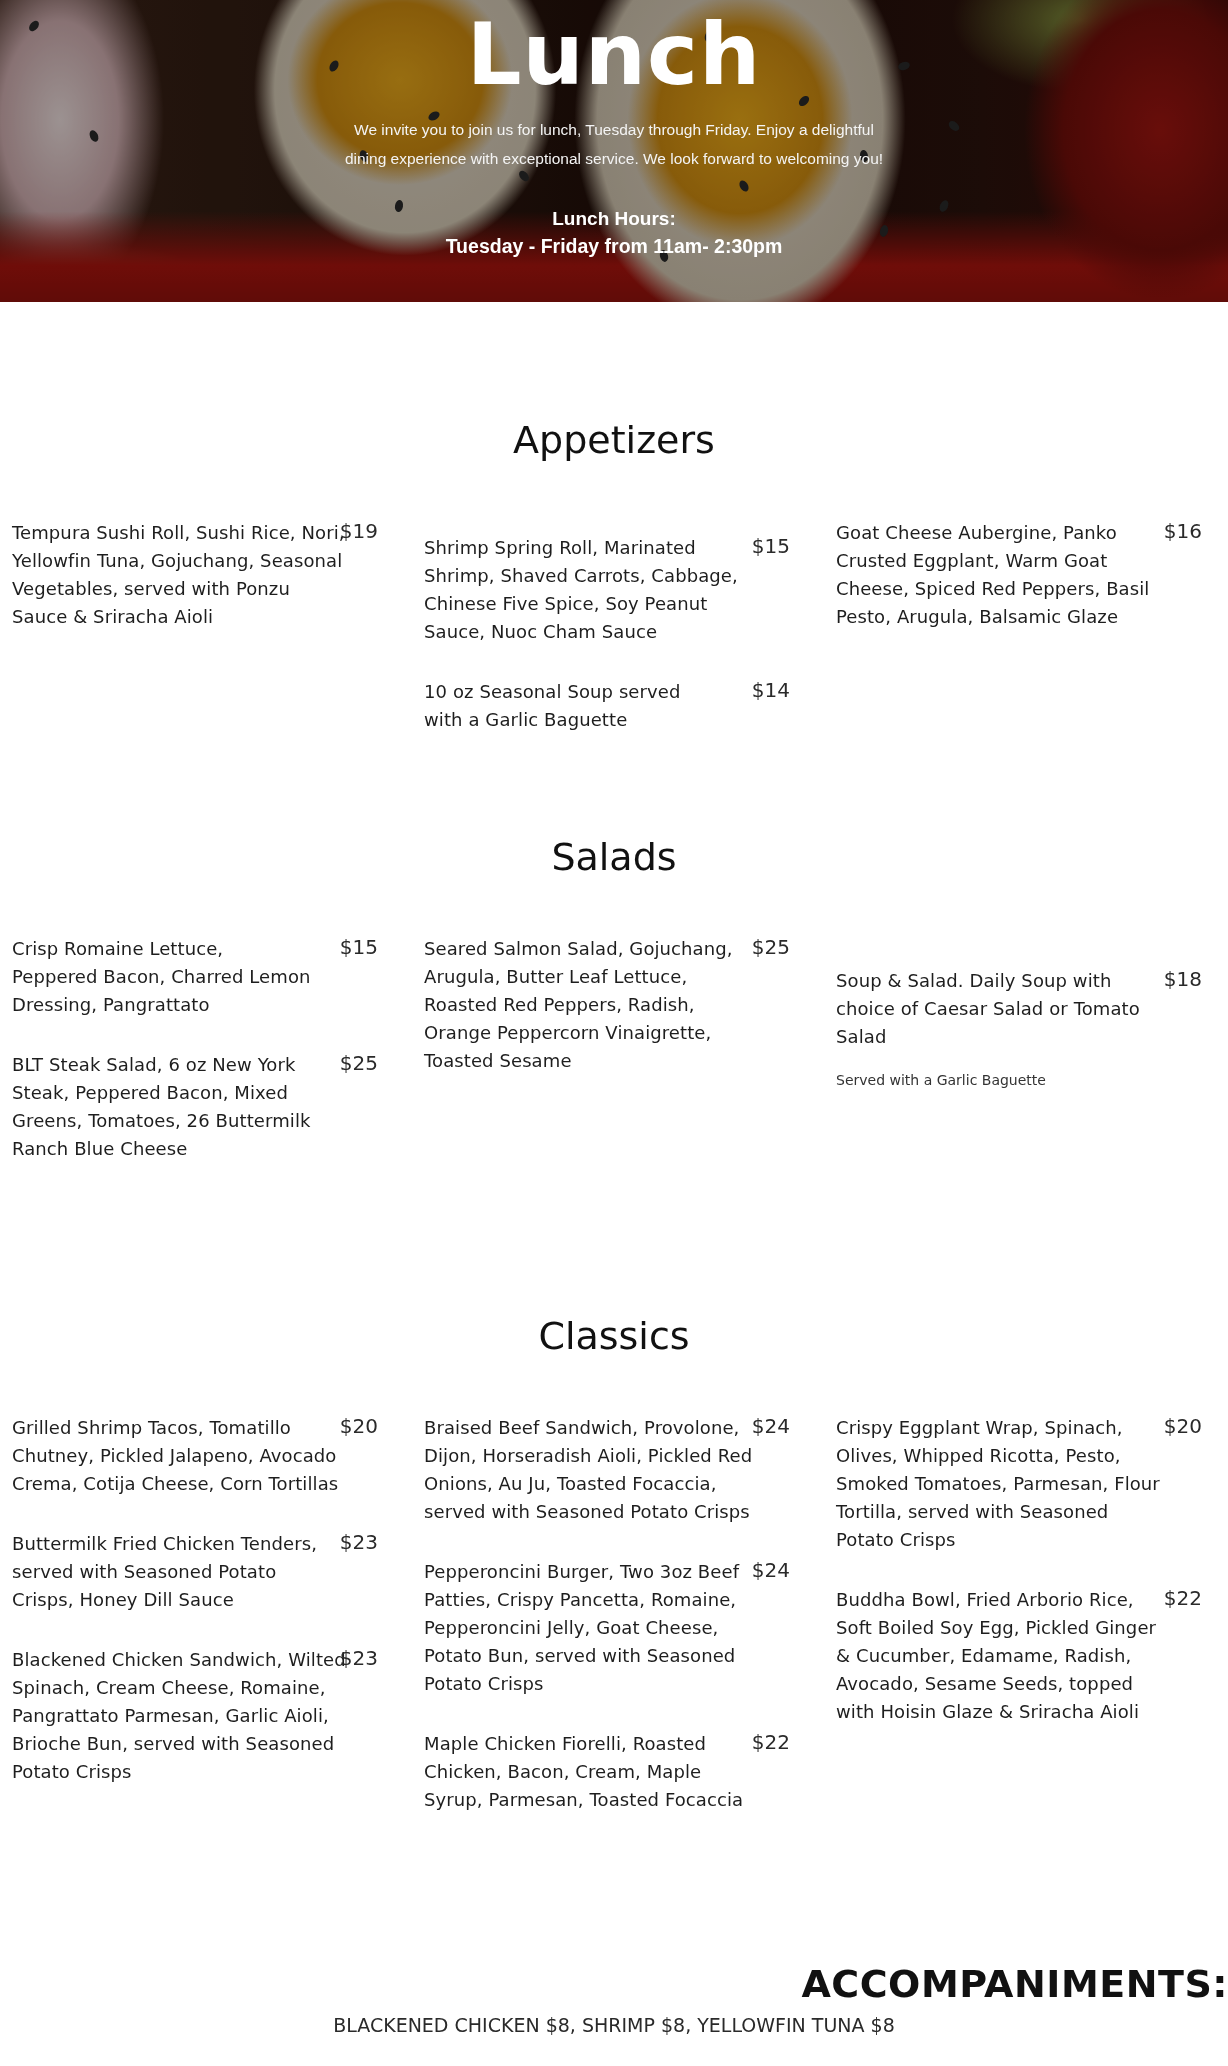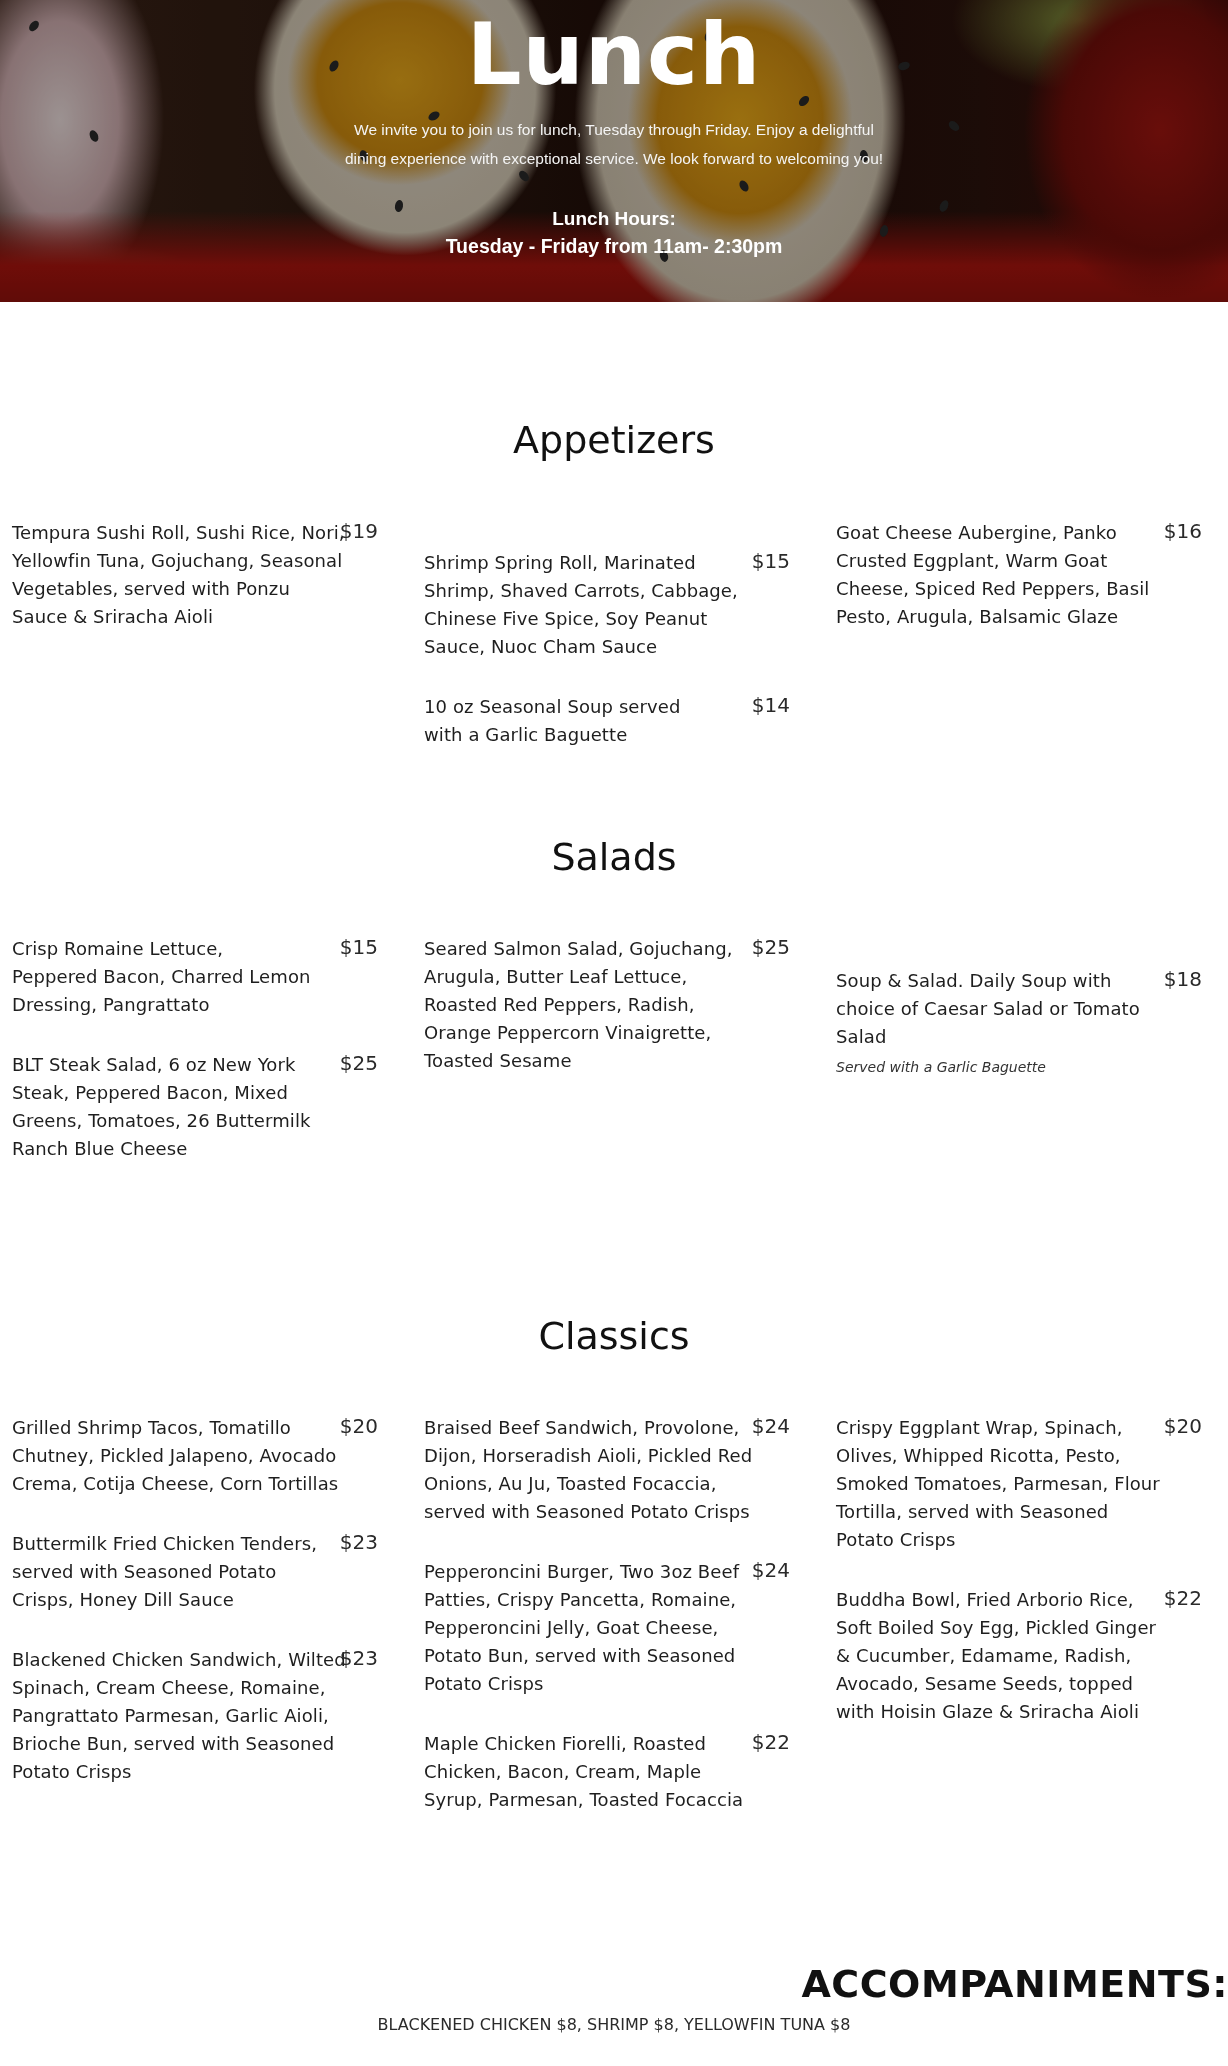--- a/index.html
+++ b/index.html
@@ -100,39 +100,38 @@
   }
   .item-price {
     position: absolute; right: 2px; top: 2px;
     font-family: "DejaVu Sans", sans-serif;
     font-size: 20px; line-height: 20px; color: #2a2a2a;
   }
   .item-note {
     display: block;
     font-family: "DejaVu Sans", sans-serif;
     font-size: 14px; line-height: 22px; color: #333;
-    margin-top: 5px;
-    font-style: italic;
+    margin-top: 18px;
   }
   .c1 { left: 12px; }
   .c2 { left: 424px; }
   .c3 { left: 836px; }
 
   .acc-title {
     position: absolute; left: 0; width: 1228px; top: 1962px;
     text-align: right;
     font-family: "DejaVu Sans", sans-serif;
     font-size: 38px; line-height: 44px; color: #111;
     letter-spacing: 0.5px;
   }
   .acc-items {
     position: absolute; left: 0; width: 1228px; top: 2014px;
     text-align: center;
     font-family: "DejaVu Sans", sans-serif;
-    font-size: 16px; line-height: 22px; color: #2a2a2a;
+    font-size: 19px; line-height: 22px; color: #2a2a2a;
   }
 </style>
 </head>
 <body>
 
 <section class="hero">
   <div class="hero-photo"></div>
   <div class="hero-overlay"></div>
   <div>
     <span class="seed" style="left:330px;top:60px;transform:rotate(30deg)"></span>
@@ -164,21 +163,21 @@
 </section>
 
 <h2 class="section-title" style="top:418px">Appetizers</h2>
 
 <div class="col c1" style="top:519px">
   <div class="item">
     <span class="item-desc">Tempura Sushi Roll, Sushi Rice, Nori, Yellowfin Tuna, Gojuchang, Seasonal Vegetables, served with Ponzu Sauce &amp; Sriracha Aioli</span>
     <span class="item-price">$19</span>
   </div>
 </div>
-<div class="col c2" style="top:549px">
+<div class="col c2" style="top:534px">
   <div class="item">
     <span class="item-desc">Shrimp Spring Roll, Marinated Shrimp, Shaved Carrots, Cabbage, Chinese Five Spice, Soy Peanut Sauce, Nuoc Cham Sauce</span>
     <span class="item-price">$15</span>
   </div>
   <div class="item" style="margin-top:32px">
     <span class="item-desc" style="width:300px">10 oz Seasonal Soup served with a Garlic Baguette</span>
     <span class="item-price">$14</span>
   </div>
 </div>
 <div class="col c3" style="top:519px">

